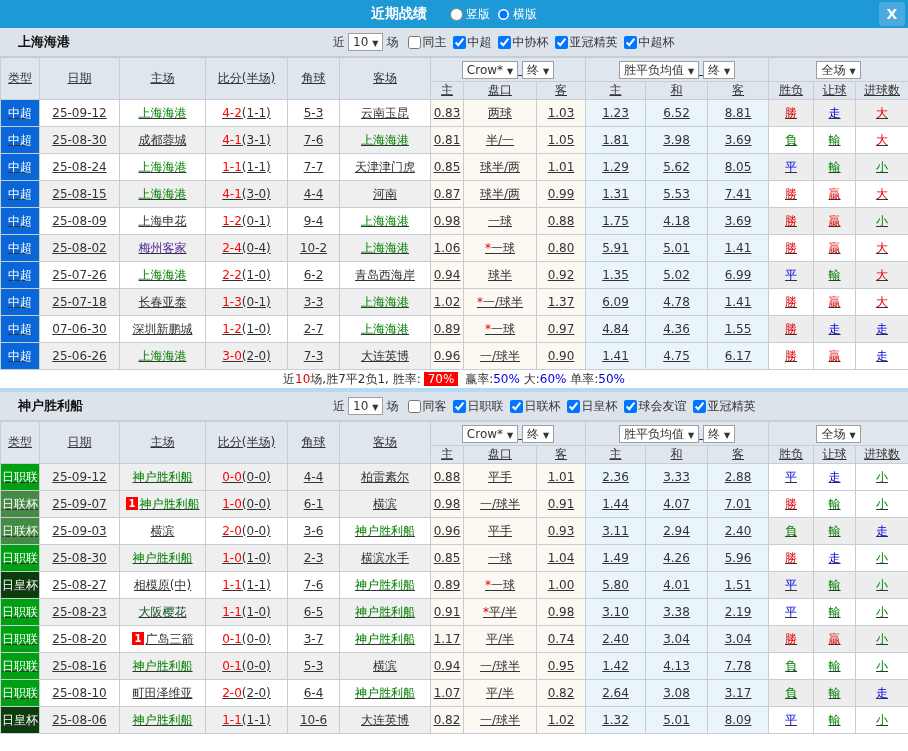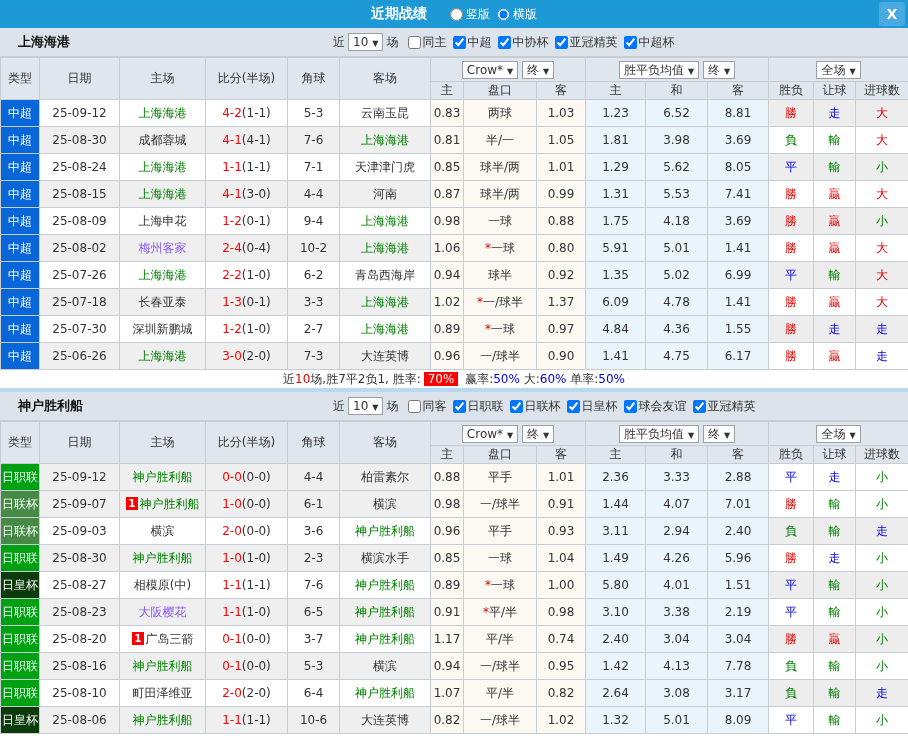--- a/index.html
+++ b/index.html
@@ -32,21 +32,21 @@
   .filters { position: absolute; left: 330px; display: flex; align-items: center; color: #333; white-space: nowrap; }
   .filters .lbl { margin: 0 3px; }
   .cbl { display: inline-flex; align-items: center; cursor: pointer; }
   .cbl input { margin: 0 1px 0 7px; }
   .sel {
     display: inline-block; background: #fff; border: 1px solid #9aa0a6;
     height: 18px; line-height: 16px; padding: 0 4px; cursor: pointer; white-space: nowrap;
   }
   .sel .arr { font-size: 8px; margin-left: 4px; }
   
-  table { border-collapse: collapse; width: 908px; table-layout: fixed; font-size: 12px; }
+  table { border-collapse: collapse; width: 908px; table-layout: fixed; font-size: 12px; text-decoration: underline; }
   th, td { border: 1px solid #c8cdd2; text-align: center; white-space: nowrap; overflow: hidden; padding: 0; }
   thead th { background: #dfe6ed; font-weight: normal; color: #333; }
   .group-row th { height: 24px; }
   .sub-row th { height: 17px; }
   tbody td { height: 27px; background: #fff; }
   tr.shaded td.main-col { background: #efefef; }
   td.odds-col { background: #fcf8f2; }
   td.avg-col { background: #eaf4fb; }
   td.res-col { background: #ededed; }
   tr.shaded td.res-col { background: #fff; }
@@ -166,39 +166,39 @@
             <td class="avg-col">6.52</td>
             <td class="avg-col">8.81</td>
             <td class="res-col" style="color:#e10000">勝</td>
             <td class="res-col" style="color:#0000e0">走</td>
             <td class="res-col" style="color:#e10000">大</td>
           </tr>
           <tr class="shaded">
             <td class="league-col" style="background:#0866d9">中超</td>
             <td class="main-col">25-08-30</td>
             <td class="main-col"><a class="team-link" style="color:#333">成都蓉城</a></td>
-            <td class="main-col"><span style="color:#ff0000">4-1</span><span>(4-1)</span></td>
+            <td class="main-col"><span style="color:#ff0000">4-1</span><span>(3-1)</span></td>
             <td class="main-col">7-6</td>
             <td class="main-col"><a class="team-link" style="color:#008000">上海海港</a></td>
             <td class="odds-col">0.81</td>
             <td class="odds-col">半/一</td>
             <td class="odds-col">1.05</td>
             <td class="avg-col">1.81</td>
             <td class="avg-col">3.98</td>
             <td class="avg-col">3.69</td>
             <td class="res-col" style="color:#008000">負</td>
             <td class="res-col" style="color:#008000">輸</td>
             <td class="res-col" style="color:#e10000">大</td>
           </tr>
           <tr class="">
             <td class="league-col" style="background:#0866d9">中超</td>
             <td class="main-col">25-08-24</td>
             <td class="main-col"><a class="team-link" style="color:#008000">上海海港</a></td>
             <td class="main-col"><span style="color:#ff0000">1-1</span><span>(1-1)</span></td>
-            <td class="main-col">7-1</td>
+            <td class="main-col">7-7</td>
             <td class="main-col"><a class="team-link" style="color:#333">天津津门虎</a></td>
             <td class="odds-col">0.85</td>
             <td class="odds-col">球半/两</td>
             <td class="odds-col">1.01</td>
             <td class="avg-col">1.29</td>
             <td class="avg-col">5.62</td>
             <td class="avg-col">8.05</td>
             <td class="res-col" style="color:#0000e0">平</td>
             <td class="res-col" style="color:#008000">輸</td>
             <td class="res-col" style="color:#008000">小</td>
@@ -233,21 +233,21 @@
             <td class="avg-col">1.75</td>
             <td class="avg-col">4.18</td>
             <td class="avg-col">3.69</td>
             <td class="res-col" style="color:#e10000">勝</td>
             <td class="res-col" style="color:#e10000">贏</td>
             <td class="res-col" style="color:#008000">小</td>
           </tr>
           <tr class="shaded">
             <td class="league-col" style="background:#0866d9">中超</td>
             <td class="main-col">25-08-02</td>
-            <td class="main-col"><a class="team-link" style="color:#8b5cf6">梅州客家</a></td>
+            <td class="main-col"><a class="team-link" style="color:#4c1d95">梅州客家</a></td>
             <td class="main-col"><span style="color:#ff0000">2-4</span><span>(0-4)</span></td>
             <td class="main-col">10-2</td>
             <td class="main-col"><a class="team-link" style="color:#008000">上海海港</a></td>
             <td class="odds-col">1.06</td>
             <td class="odds-col"><span style="color:#e10000">*</span>一球</td>
             <td class="odds-col">0.80</td>
             <td class="avg-col">5.91</td>
             <td class="avg-col">5.01</td>
             <td class="avg-col">1.41</td>
             <td class="res-col" style="color:#e10000">勝</td>
@@ -283,21 +283,21 @@
             <td class="odds-col">1.37</td>
             <td class="avg-col">6.09</td>
             <td class="avg-col">4.78</td>
             <td class="avg-col">1.41</td>
             <td class="res-col" style="color:#e10000">勝</td>
             <td class="res-col" style="color:#e10000">贏</td>
             <td class="res-col" style="color:#e10000">大</td>
           </tr>
           <tr class="">
             <td class="league-col" style="background:#0866d9">中超</td>
-            <td class="main-col">25-07-30</td>
+            <td class="main-col">07-06-30</td>
             <td class="main-col"><a class="team-link" style="color:#333">深圳新鹏城</a></td>
             <td class="main-col"><span style="color:#ff0000">1-2</span><span>(1-0)</span></td>
             <td class="main-col">2-7</td>
             <td class="main-col"><a class="team-link" style="color:#008000">上海海港</a></td>
             <td class="odds-col">0.89</td>
             <td class="odds-col"><span style="color:#e10000">*</span>一球</td>
             <td class="odds-col">0.97</td>
             <td class="avg-col">4.84</td>
             <td class="avg-col">4.36</td>
             <td class="avg-col">1.55</td>
@@ -484,21 +484,21 @@
             <td class="avg-col">5.80</td>
             <td class="avg-col">4.01</td>
             <td class="avg-col">1.51</td>
             <td class="res-col" style="color:#0000e0">平</td>
             <td class="res-col" style="color:#008000">輸</td>
             <td class="res-col" style="color:#008000">小</td>
           </tr>
           <tr class="shaded">
             <td class="league-col" style="background:#00a013">日职联</td>
             <td class="main-col">25-08-23</td>
-            <td class="main-col"><a class="team-link" style="color:#8b5cf6">大阪樱花</a></td>
+            <td class="main-col"><a class="team-link" style="color:#14532d">大阪樱花</a></td>
             <td class="main-col"><span style="color:#ff0000">1-1</span><span>(1-0)</span></td>
             <td class="main-col">6-5</td>
             <td class="main-col"><a class="team-link" style="color:#008000">神户胜利船</a></td>
             <td class="odds-col">0.91</td>
             <td class="odds-col"><span style="color:#e10000">*</span>平/半</td>
             <td class="odds-col">0.98</td>
             <td class="avg-col">3.10</td>
             <td class="avg-col">3.38</td>
             <td class="avg-col">2.19</td>
             <td class="res-col" style="color:#0000e0">平</td>

